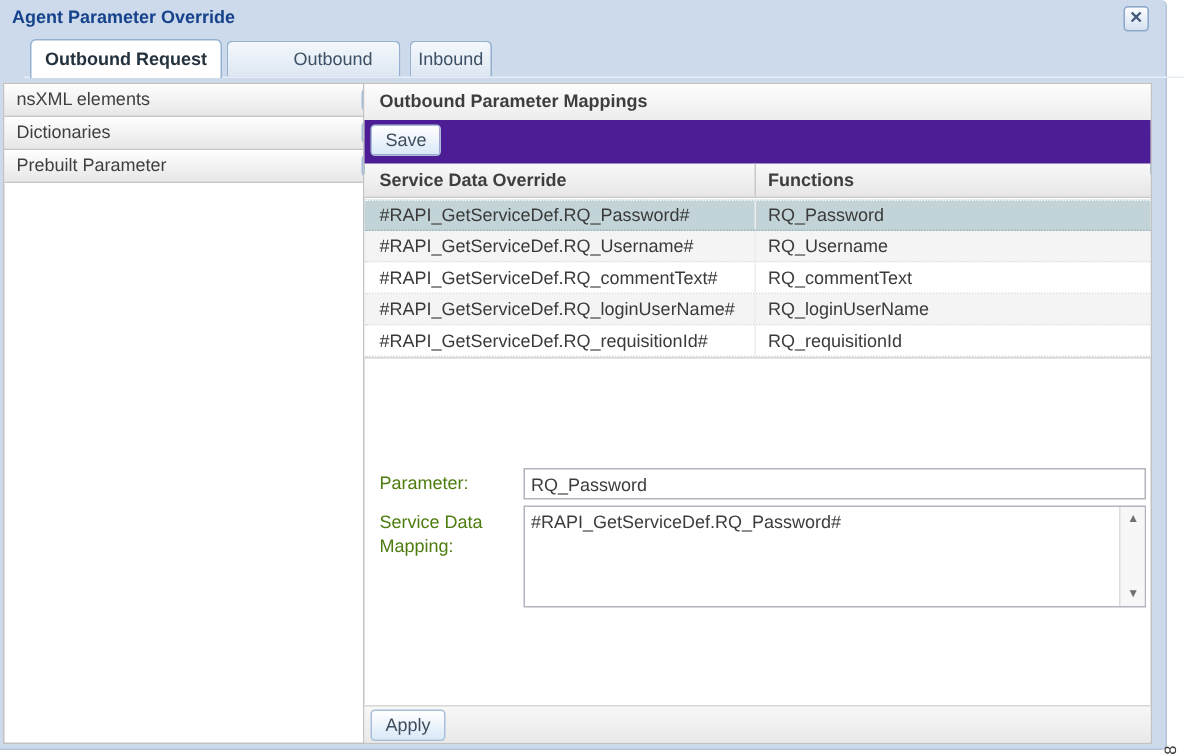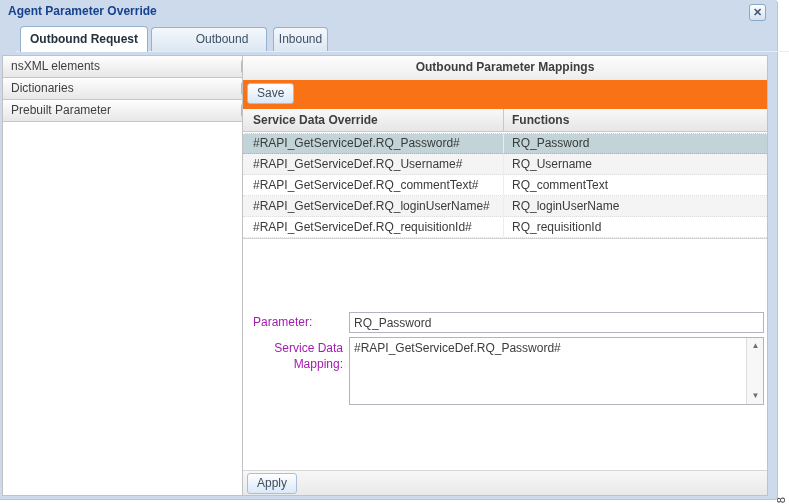--- a/index.html
+++ b/index.html
@@ -71,26 +71,26 @@
 
   
   .main {
     position:absolute; left:242px; top:55px; width:526px; height:441px;
     background:#ffffff; border:1px solid #c2c2c2;
   }
   .section-header {
     position:absolute; left:0; width:100%; height:38px; line-height:22px;
     background:linear-gradient(#fdfdfd,#e4e4e4);
     border-bottom:1px solid #cccccc;
-    font-weight:bold; font-size:12px; color:#3e3e3e;text-align:center;
+    padding-left:10px; font-weight:bold; font-size:12px; color:#3e3e3e;
   }
   .main-header { top:0; }
   .toolbar {
     position:absolute; left:0; top:24px; width:100%; height:36px;
-    background:#f97316; border-bottom:6px solid #14b8a6; padding:3px 4px;
+    background:#4c1d95; border-bottom:6px solid #14b8a6; padding:3px 4px;
   }
   .btn {
     display:inline-block; padding:2px 9px 3px 9px;
     border:1px solid #a7bfd9; border-radius:3px;
     background:linear-gradient(#ffffff,#d9e8f8);
     font-size:12px; color:#3e4e5e; cursor:pointer;
   }
   .grid-header {
     position:absolute; left:0; top:53px; width:100%; height:23px;
     background:linear-gradient(#f9f9f9,#e6e6e6);
@@ -107,21 +107,21 @@
     border-bottom:1px dotted #dddddd; background:#ffffff; cursor:pointer; }
   .grid-row:nth-child(even) { background:#f4f4f4; }
   .grid-row .cell1 { width:261px; padding-left:10px; border-right:1px solid #ececec;
     white-space:nowrap; overflow:hidden; }
   .grid-row .cell2 { flex:1; padding-left:8px; white-space:nowrap; overflow:hidden; }
   .grid-row.selected { background:#c2d4d7; border-top:1px dotted #f4fbfb;
     border-bottom:1px dotted #9db9bd; height:21px; line-height:19px; }
 
   
   .edit-header { top:226px; border-top:1px solid #d0d0d0; }
-  .field-label { position:absolute; font-size:12px; color:#a21caf;text-align:right; }
+  .field-label { position:absolute; font-size:12px; color:#4d7c0f; }
   .lbl-parameter { left:10px; top:259px; }
   .lbl-mapping   { left:10px; top:284px; width:90px; line-height:16px; }
   .param-input {
     position:absolute; left:106px; top:256px; width:415px; height:21px;
     border:1px solid #b0b4bd; background:#ffffff;
     font-family:"Liberation Sans", sans-serif; font-size:12px; color:#3c3c3c;
     padding:0 4px;
   }
   .textarea-wrap {
     position:absolute; left:106px; top:281px; width:415px; height:68px;

